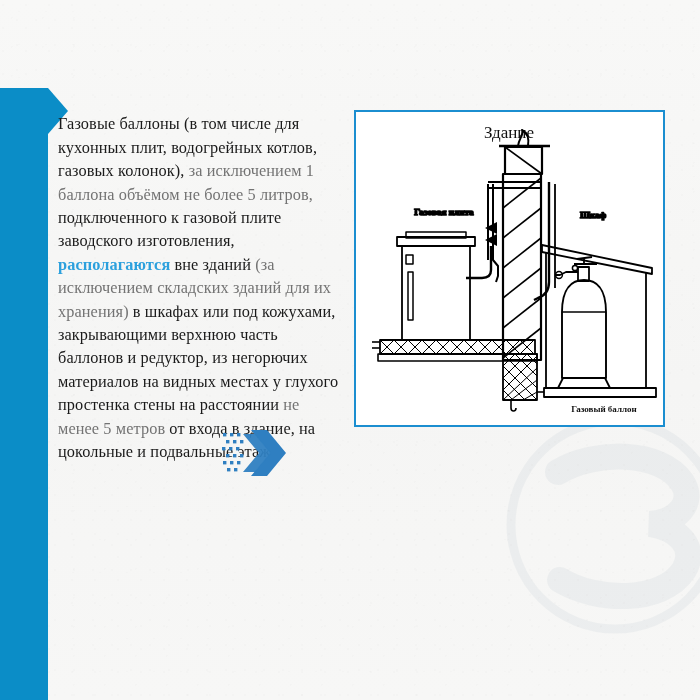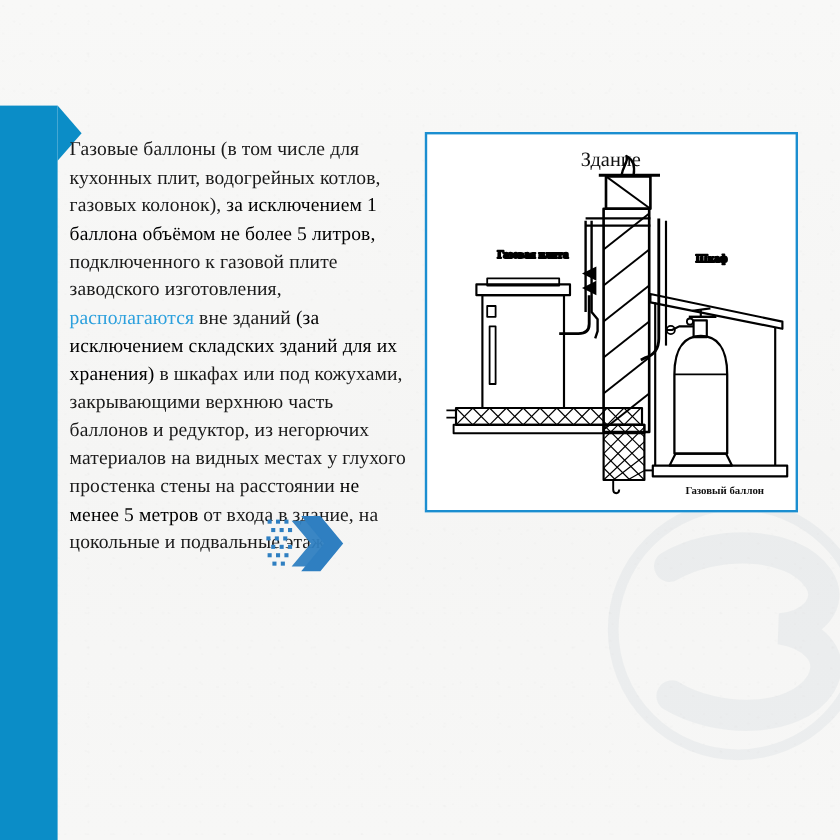--- a/index.html
+++ b/index.html
@@ -52,22 +52,22 @@
     position:absolute; left:58px; top:96px;
     width:612px;
   }
   .para{
     font-size:16.3px;
     line-height:23.4px;
     color:#1a1a1a;
     text-align:left;
     letter-spacing:.1px;
   }
-  .para .r{ color:#000000; }
-  .para .b{ color:#2ca0dd; }
+  .para .r{ color:#737373; }
+  .para .b{ color:#2ca0dd;font-weight:bold; }
 
   
   .figwrap{
     float:right;
     width:316px;
     margin:14px 0 0 14px;
     shape-outside:inset(0);
   }
 
   

